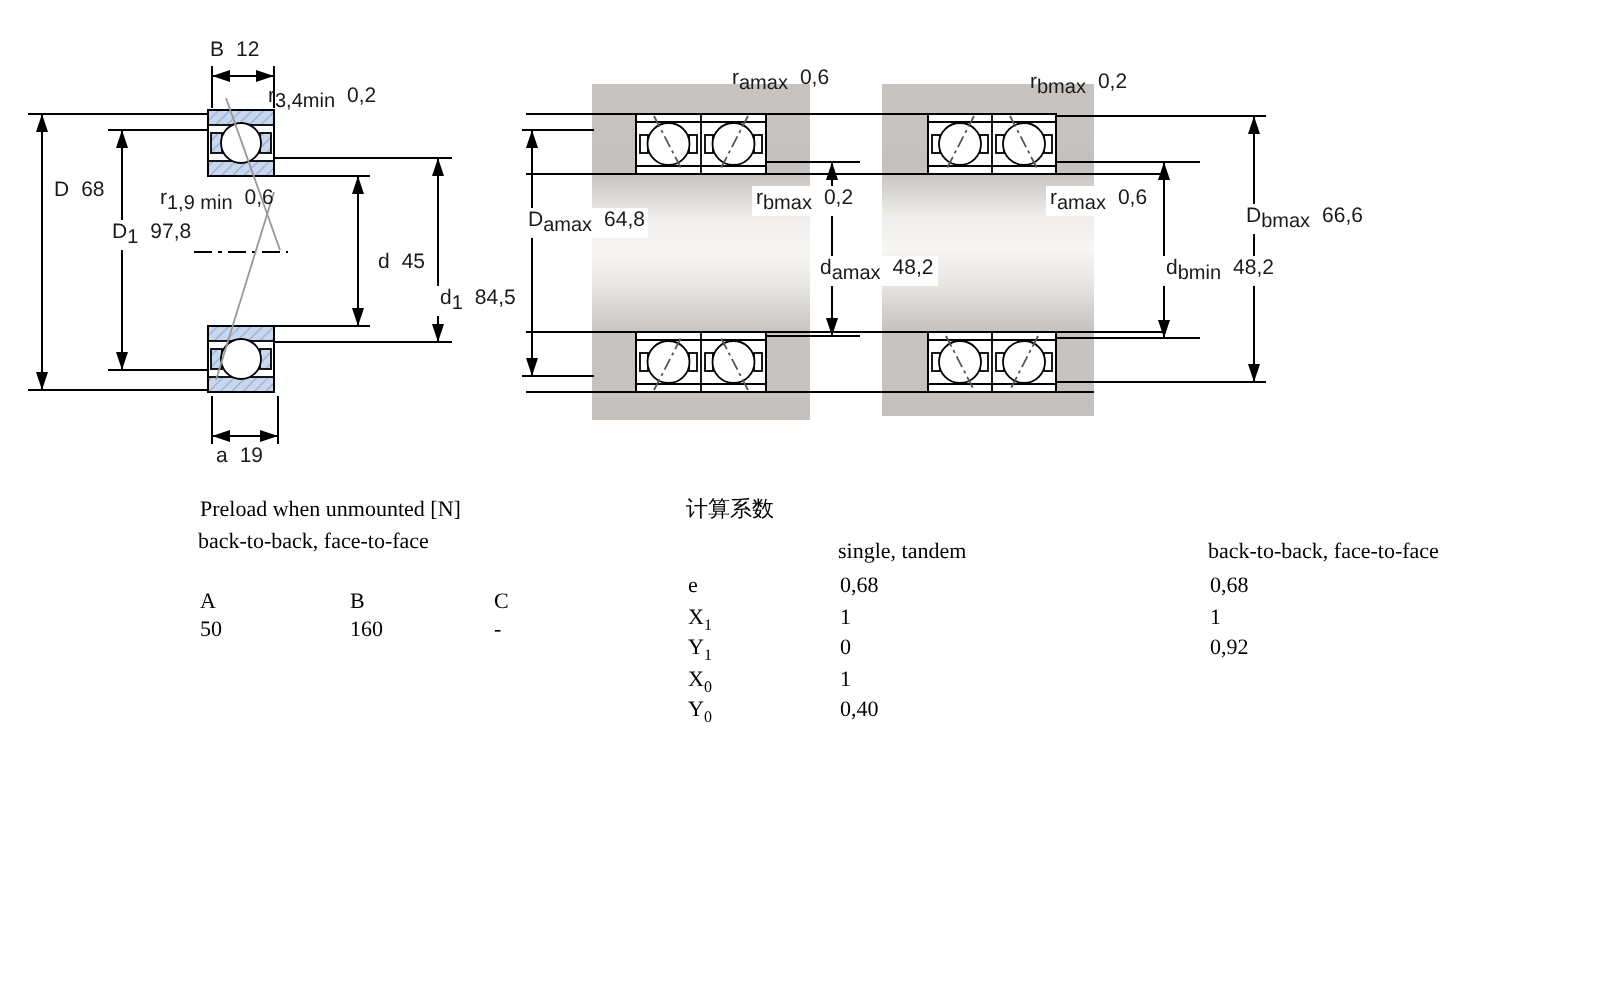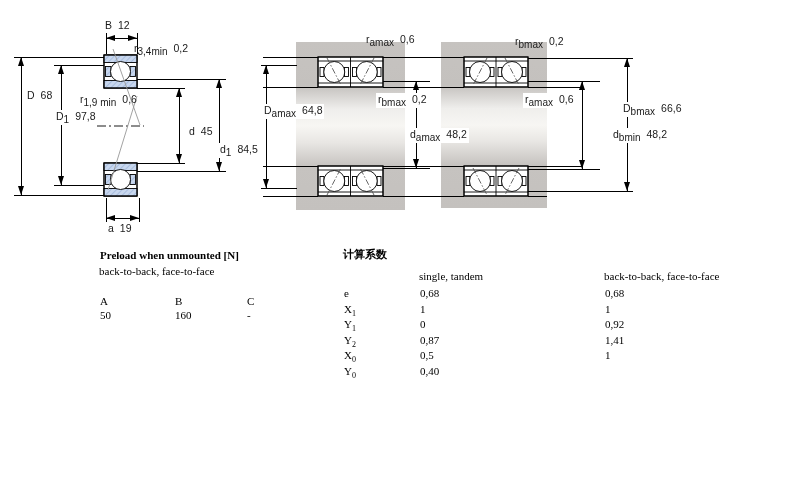--- a/index.html
+++ b/index.html
@@ -7,21 +7,21 @@
           font-family:"Liberation Sans",sans-serif;color:#000;}
   svg{position:absolute;left:0;top:0;}
   
   .dim{position:absolute;font:10.5px "Liberation Sans",sans-serif;line-height:12px;
        white-space:nowrap;color:#1a1a1a;}
   .dim sub{font-size:10px;line-height:1;vertical-align:-2.5px;}
   .dim .val{margin-left:6px;}
   .lbl-bg{background:#fff;padding:0 2px;margin-left:20px;}
   
   .tbl{position:absolute;font:11px "Liberation Serif","DejaVu Serif",serif;color:#000;}
-  .tbl .title{font-weight:bold;white-space:nowrap;}
+  .tbl .title{font-weight:normal;white-space:nowrap;}
   .abs{position:absolute;white-space:nowrap;}
   .tbl sub{font-size:8px;vertical-align:-3px;line-height:1;}
   .frow{display:flex;height:15.6px;align-items:baseline;}
   .frow .fl{width:76px;}
   .frow .f1{width:185px;}
   .prow span{display:inline-block;}
   .prow .c0{width:75px;} .prow .c1{width:72px;}
 </style>
 </head>
 <body>
@@ -216,21 +216,21 @@
   <span class="dim" style="left:108px;top:222px"><span>a</span><span class="val">19</span></span>
 
   <span class="dim" style="left:366px;top:33px"><span>r</span><sub>amax</sub><span class="val">0,6</span></span>
   <span class="dim lbl-bg" style="left:356px;top:93px"><span>r</span><sub>bmax</sub><span class="val">0,2</span></span>
   <span class="dim lbl-bg" style="left:242px;top:104px"><span>D</span><sub>amax</sub><span class="val">64,8</span></span>
   <span class="dim lbl-bg" style="left:388px;top:128px"><span>d</span><sub>amax</sub><span class="val">48,2</span></span>
 
   <span class="dim" style="left:515px;top:35px"><span>r</span><sub>bmax</sub><span class="val">0,2</span></span>
   <span class="dim lbl-bg" style="left:503px;top:93px"><span>r</span><sub>amax</sub><span class="val">0,6</span></span>
   <span class="dim lbl-bg" style="left:601px;top:102px"><span>D</span><sub>bmax</sub><span class="val">66,6</span></span>
-  <span class="dim lbl-bg" style="left:591px;top:128px"><span>d</span><sub>bmin</sub><span class="val">48,2</span></span>
+  <span class="dim lbl-bg" style="left:561px;top:128px"><span>d</span><sub>bmin</sub><span class="val">48,2</span></span>
 
   <div class="tbl" style="left:100px;top:249px;width:230px;height:80px">
     <div class="abs title" style="left:0;top:0">Preload when unmounted [N]</div>
     <div class="abs" style="left:-1px;top:16px">back-to-back, face-to-face</div>
     <div class="abs prow" style="left:0;top:46px">
       <span class="c0">A</span><span class="c1">B</span><span>C</span>
     </div>
     <div class="abs prow" style="left:0;top:60px">
       <span class="c0">50</span><span class="c1">160</span><span>-</span>
     </div>
@@ -250,27 +250,21 @@
           <span class="fl"><span>X</span><sub>1</sub></span>
           <span class="f1">1</span>
           <span>1</span>
         </div>
       <div class="frow">
           <span class="fl"><span>Y</span><sub>1</sub></span>
           <span class="f1">0</span>
           <span>0,92</span>
         </div>
       <div class="frow">
-          <span class="fl"><span>Y</span><sub>2</sub></span>
-          <span class="f1">0,87</span>
-          <span>1,41</span>
-        </div>
-      <div class="frow">
           <span class="fl"><span>X</span><sub>0</sub></span>
-          <span class="f1">0,5</span>
           <span>1</span>
         </div>
       <div class="frow">
           <span class="fl"><span>Y</span><sub>0</sub></span>
           <span>0,40</span>
         </div>
     </div>
   </div>
 
 </div>

